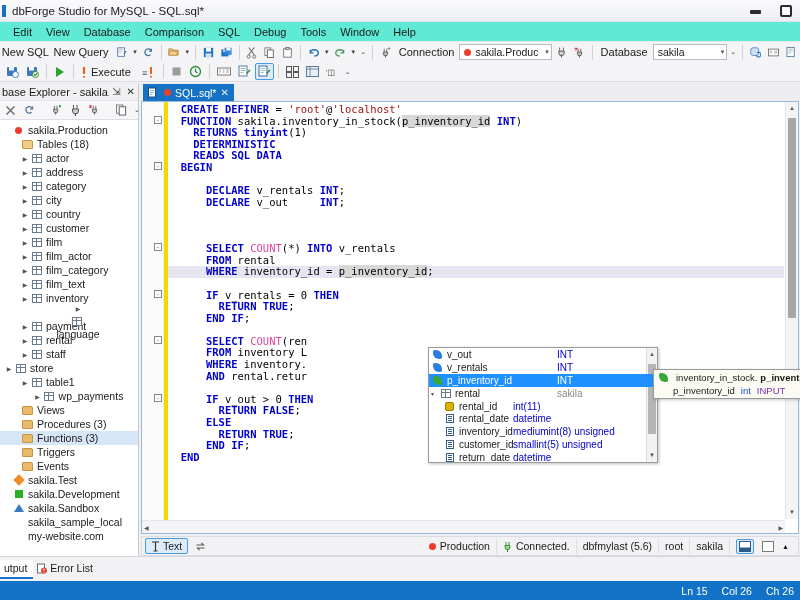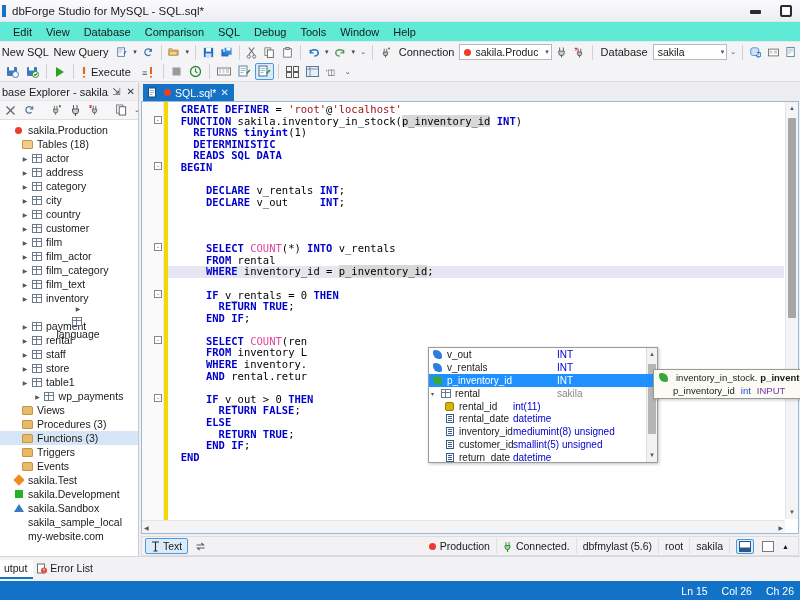--- a/index.html
+++ b/index.html
@@ -553,21 +553,21 @@
           </span>
           <span>category</span>
         </div>
         <div class="tnode" style="padding-left: 20px;">
           <span class="arrow">▶</span>
           <span class="ticon">
             <span class="tbl-ico"></span>
           </span>
           <span>city</span>
         </div>
-        <div class="tnode" style="padding-left: 20px;">
+        <div class="tnode" style=" margin-left: 20px;">
           <span class="arrow">▶</span>
           <span class="ticon">
             <span class="tbl-ico"></span>
           </span>
           <span>country</span>
         </div>
         <div class="tnode" style="padding-left: 20px;">
           <span class="arrow">▶</span>
           <span class="ticon">
             <span class="tbl-ico"></span>
@@ -630,21 +630,21 @@
           </span>
           <span>rental</span>
         </div>
         <div class="tnode" style="padding-left: 20px;">
           <span class="arrow">▶</span>
           <span class="ticon">
             <span class="tbl-ico"></span>
           </span>
           <span>staff</span>
         </div>
-        <div class="tnode" style="padding-left: 20px;">
+        <div class="tnode" style="padding-left: 4px;">
           <span class="arrow">▶</span>
           <span class="ticon">
             <span class="tbl-ico"></span>
           </span>
           <span>store</span>
         </div>
         <div class="tnode" style="padding-left: 20px;">
           <span class="arrow">▶</span>
           <span class="ticon">
             <span class="tbl-ico"></span>

